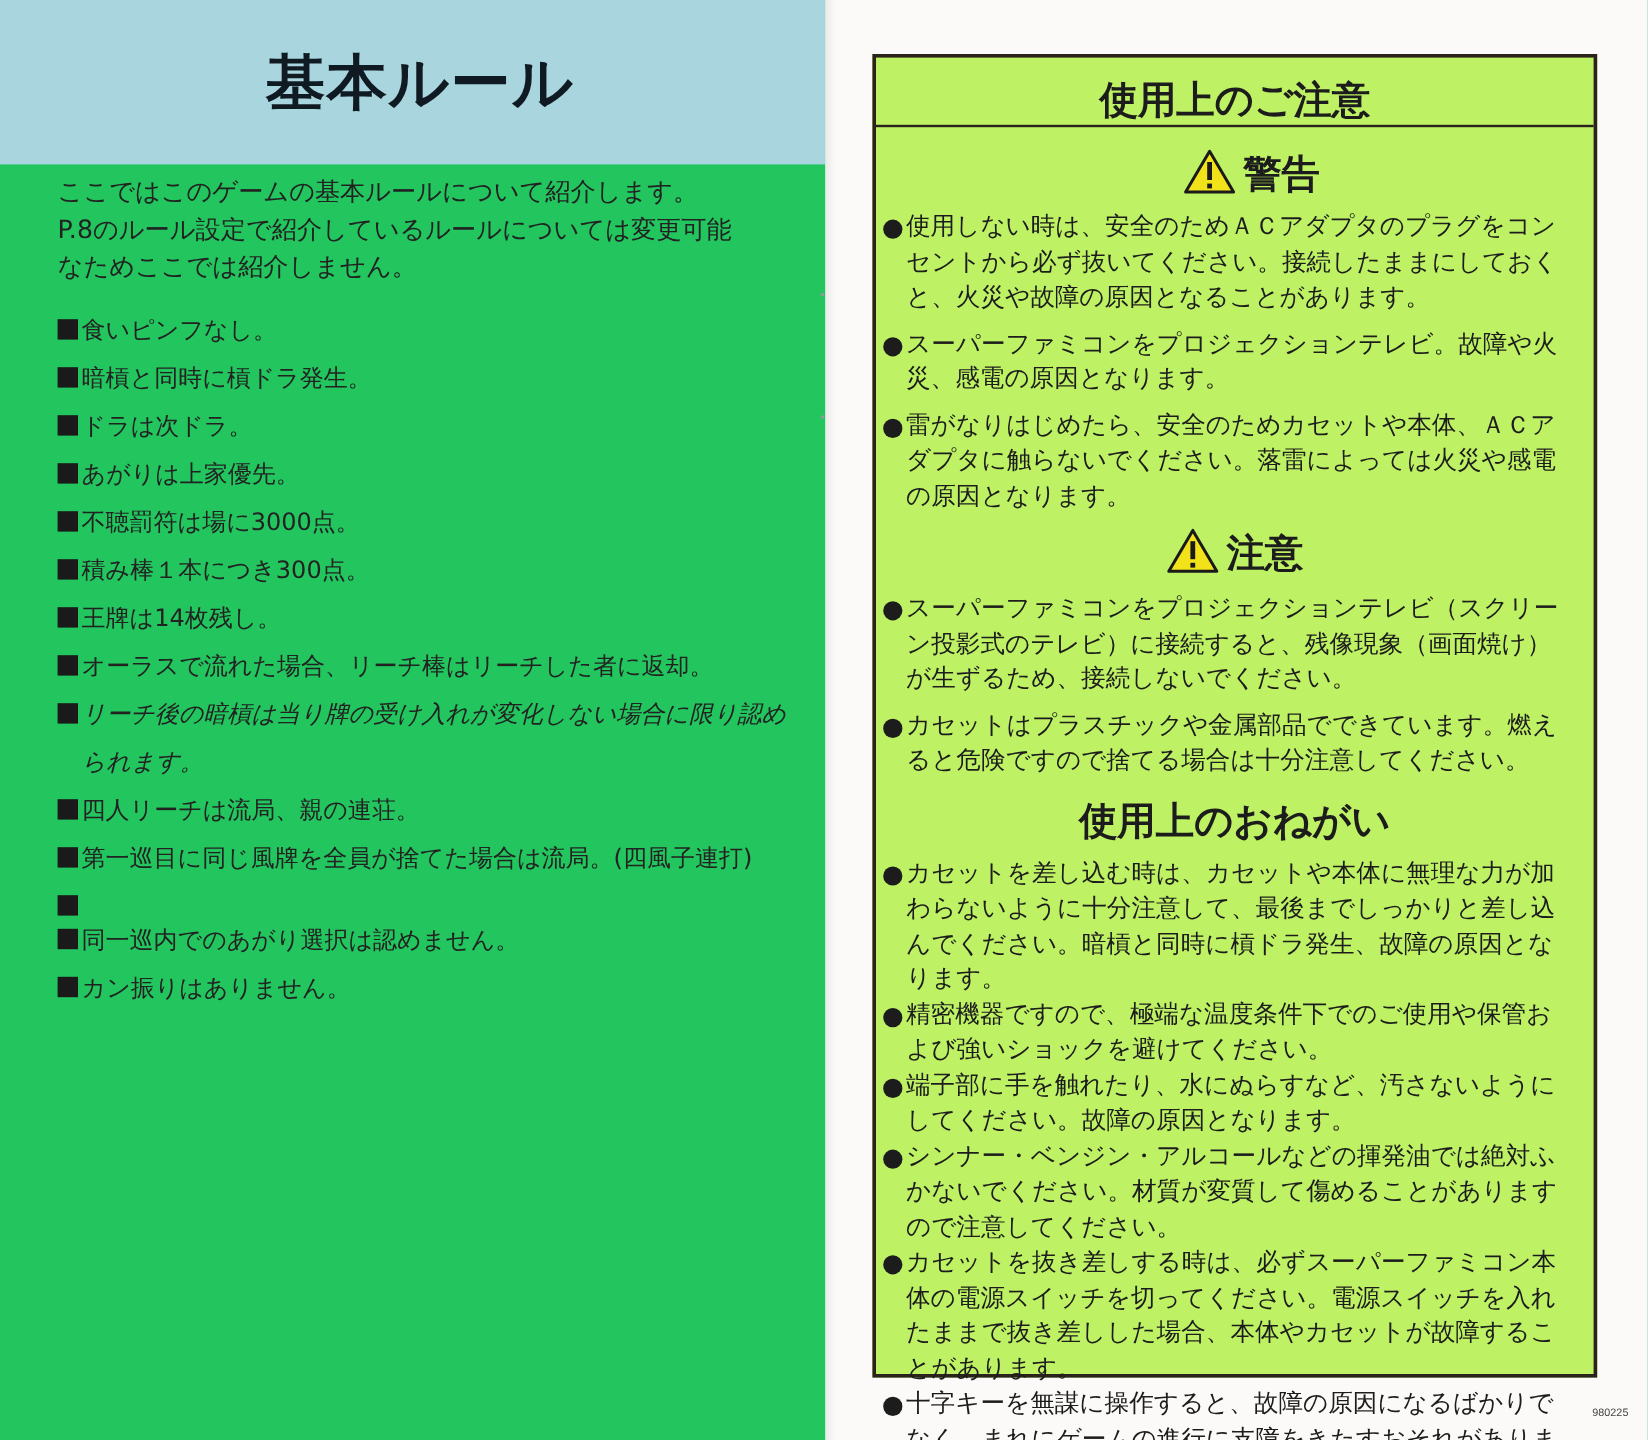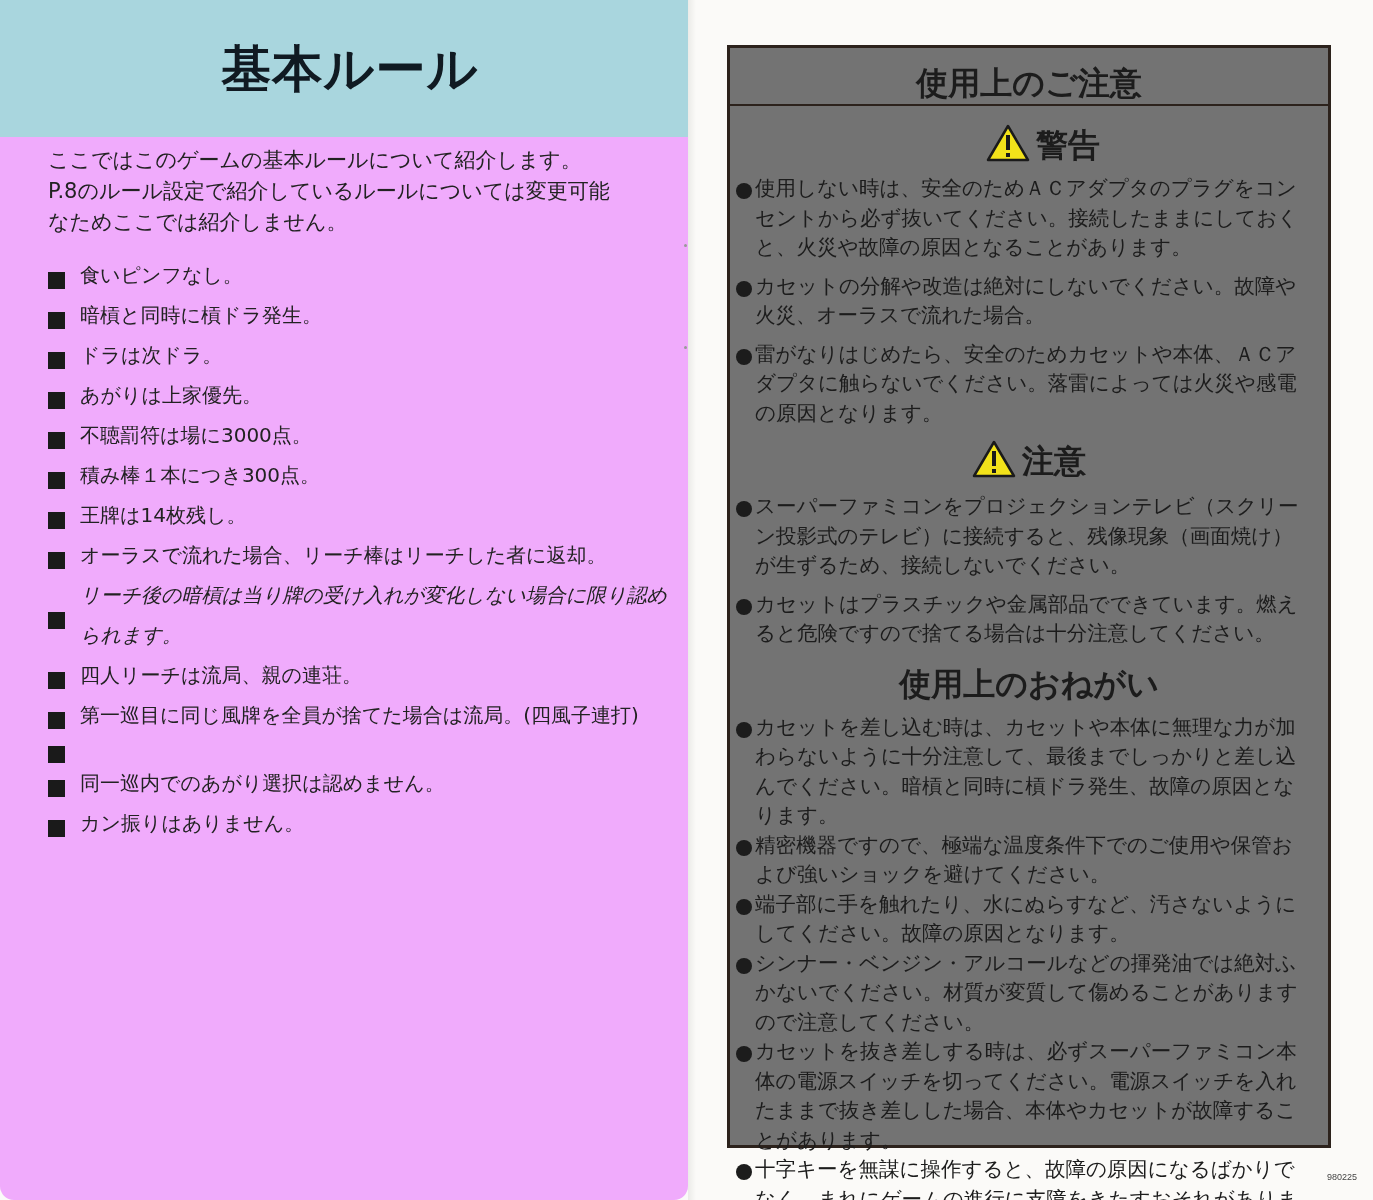--- a/index.html
+++ b/index.html
@@ -5,22 +5,21 @@
     html, body { margin: 0; padding: 0; }
     body {
       width: 1373px; height: 1200px; overflow: hidden;
       background: #fbfbf9;
       font-family: "DejaVu Sans", "Liberation Sans", sans-serif;
       color: #1e1e1e;
       position: relative;
     }
     .page-left {
       position: absolute; left: 0; top: 0; width: 688px; height: 1200px;
-      background: #f0abfc;
-      border-radius: 14px;
+      background: #22c55e;
     }
     .page-right {
       position: absolute; left: 688px; top: 0; width: 685px; height: 1200px;
       background: #fbfaf8;
     }
     .page-right::before {
       content: ""; position: absolute; left: 0; top: 0; bottom: 0; width: 8px;
       background: linear-gradient(to right, #ebebe8, #fbfaf8);
     }
     .header-band {
@@ -33,31 +32,31 @@
     }
     .intro {
       position: absolute; left: 48px; top: 145px; width: 610px;
       font-size: 21px; line-height: 31px; color: #222;
     }
     .intro div { white-space: nowrap; }
     .rules {
       position: absolute; left: 48px; top: 255px; width: 620px;
       font-size: 20px; color: #222;
     }
-    .rule { display: flex; align-items: center; line-height: 40px; gap: 12px; }
+    .rule { display: flex; align-items: flex-start; line-height: 40px; }
     .rule .sq {
       flex: 0 0 auto; width: 17px; height: 17px; background: #1a1a1a;
       margin-top: 11px; margin-right: 3px;
     }
     .rule .txt { white-space: nowrap; }
     .rule .txt.wrap { white-space: normal; width: 590px; font-style: italic; }
 
     .notice-box {
       position: absolute; left: 727px; top: 45px; width: 604px; height: 1103px;
-      border: 3px solid #2c221c; box-sizing: border-box; background: #737373;
+      border: 3px solid #2c221c; box-sizing: border-box; background: #bef264;
     }
     .notice-title-row {
       height: 56px; border-bottom: 2px solid #2c221c; position: relative;
       text-align: center;
     }
     .notice-title {
       display: inline-block; margin-top: 14px; font-size: 32px; font-weight: bold;
       color: #1c1c1c;
     }
     .section-head {
@@ -166,21 +165,21 @@
     </svg>
     <span class="label">警告</span>
   </div>
   <div class="items" style="margin-top:10px;">
     <div class="item" style="margin-bottom:9px;">
         <span class="dot"></span>
         <span class="txt">使用しない時は、安全のためＡＣアダプタのプラグをコンセントから必ず抜いてください。接続したままにしておくと、火災や故障の原因となることがあります。</span>
       </div>
     <div class="item" style="margin-bottom:9px;">
         <span class="dot"></span>
-        <span class="txt">カセットの分解や改造は絶対にしないでください。故障や火災、オーラスで流れた場合。</span>
+        <span class="txt">スーパーファミコンをプロジェクションテレビ。故障や火災、感電の原因となります。</span>
       </div>
     <div class="item">
         <span class="dot"></span>
         <span class="txt">雷がなりはじめたら、安全のためカセットや本体、ＡＣアダプタに触らないでください。落雷によっては火災や感電の原因となります。</span>
       </div>
   </div>
 
   <div class="section-head" style="margin-top:4px;">
     <svg class="warn-icon" viewBox="0 0 44 38">
       <polygon points="22,2 42,36 2,36" fill="#f2e21a" stroke="#1a1a1a" stroke-width="2.5" stroke-linejoin="round"></polygon>

